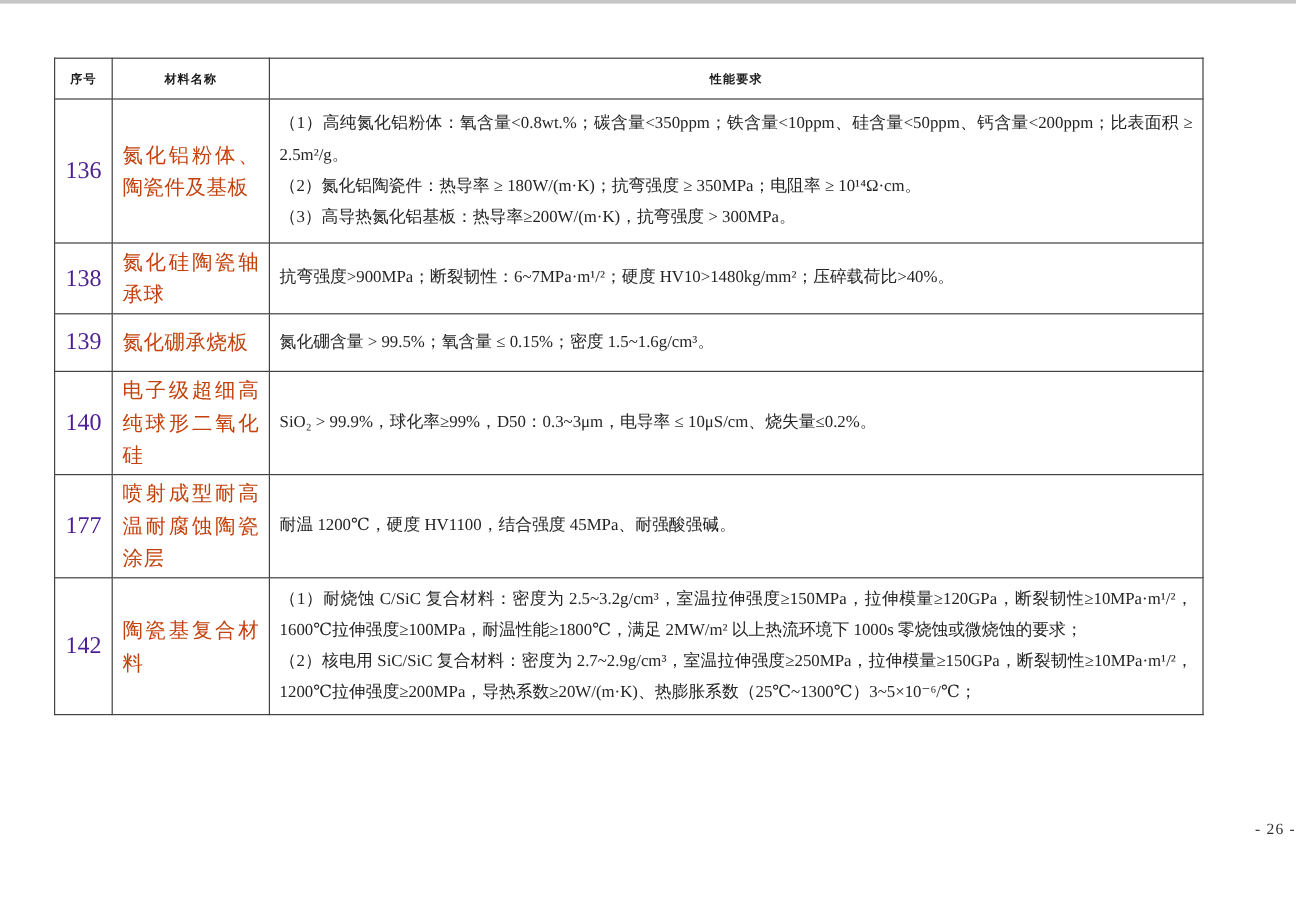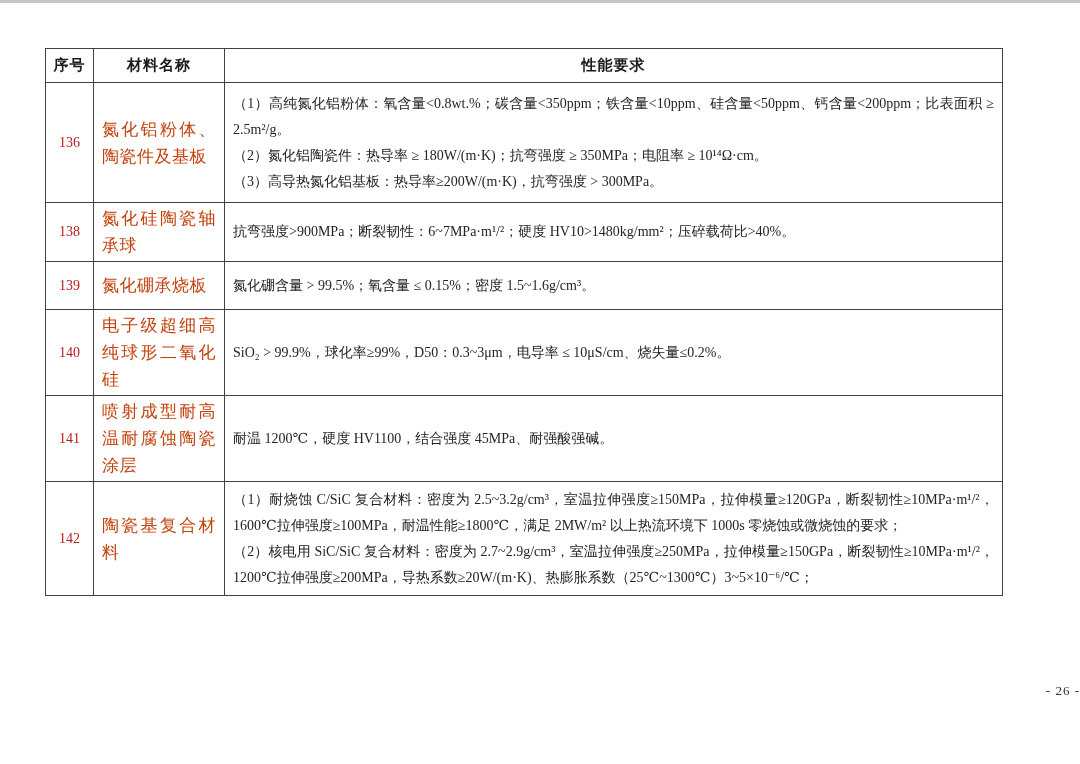--- a/index.html
+++ b/index.html
@@ -33,32 +33,32 @@
   .doc-table th,
   .doc-table td {
     border: 1px solid #424242;
     overflow: hidden;
   }
   .c-no   { width: 48px; }
   .c-name { width: 131px; }
   .c-req  { width: 778px; }
   .h-row th {
     height: 31px;
-    font-size: 15px;
+    font-size: 10px;
     font-weight: bold;
     text-align: center;
     vertical-align: middle;
     color: #1a1a1a;
     letter-spacing: 1px;
   }
   .no-cell {
     text-align: center;
     vertical-align: middle;
-    font-size: 14px;
-    color: #b91c1c;
+    font-size: 20px;
+    color: #4c1d95;
   }
   .name-cell {
     padding: 2px 8px;
     vertical-align: middle;
     font-size: 17px;
     line-height: 27px;
     letter-spacing: 0.5px;
     color: #c2410c;
     text-align: justify;
   }
@@ -118,21 +118,21 @@
       <td class="no-cell">139</td>
       <td class="name-cell">氮化硼承烧板</td>
       <td class="req-cell">氮化硼含量 &gt; 99.5%；氧含量 ≤ 0.15%；密度 1.5~1.6g/cm³。</td>
     </tr>
     <tr style="height:57px">
       <td class="no-cell">140</td>
       <td class="name-cell">电子级超细高纯球形二氧化硅</td>
       <td class="req-cell">SiO₂ &gt; 99.9%，球化率≥99%，D50：0.3~3μm，电导率 ≤ 10μS/cm、烧失量≤0.2%。</td>
     </tr>
     <tr style="height:66px">
-      <td class="no-cell">141</td>
+      <td class="no-cell">177</td>
       <td class="name-cell">喷射成型耐高温耐腐蚀陶瓷涂层</td>
       <td class="req-cell">耐温 1200℃，硬度 HV1100，结合强度 45MPa、耐强酸强碱。</td>
     </tr>
     <tr style="height:114px">
       <td class="no-cell">142</td>
       <td class="name-cell">陶瓷基复合材料</td>
       <td class="req-cell">（1）耐烧蚀 C/SiC 复合材料：密度为 2.5~3.2g/cm³，室温拉伸强度≥150MPa，拉伸模量≥120GPa，断裂韧性≥10MPa·m¹/²，1600℃拉伸强度≥100MPa，耐温性能≥1800℃，满足 2MW/m² 以上热流环境下 1000s 零烧蚀或微烧蚀的要求；
 （2）核电用 SiC/SiC 复合材料：密度为 2.7~2.9g/cm³，室温拉伸强度≥250MPa，拉伸模量≥150GPa，断裂韧性≥10MPa·m¹/²，1200℃拉伸强度≥200MPa，导热系数≥20W/(m·K)、热膨胀系数（25℃~1300℃）3~5×10⁻⁶/℃；</td>
     </tr>
   </tbody>

